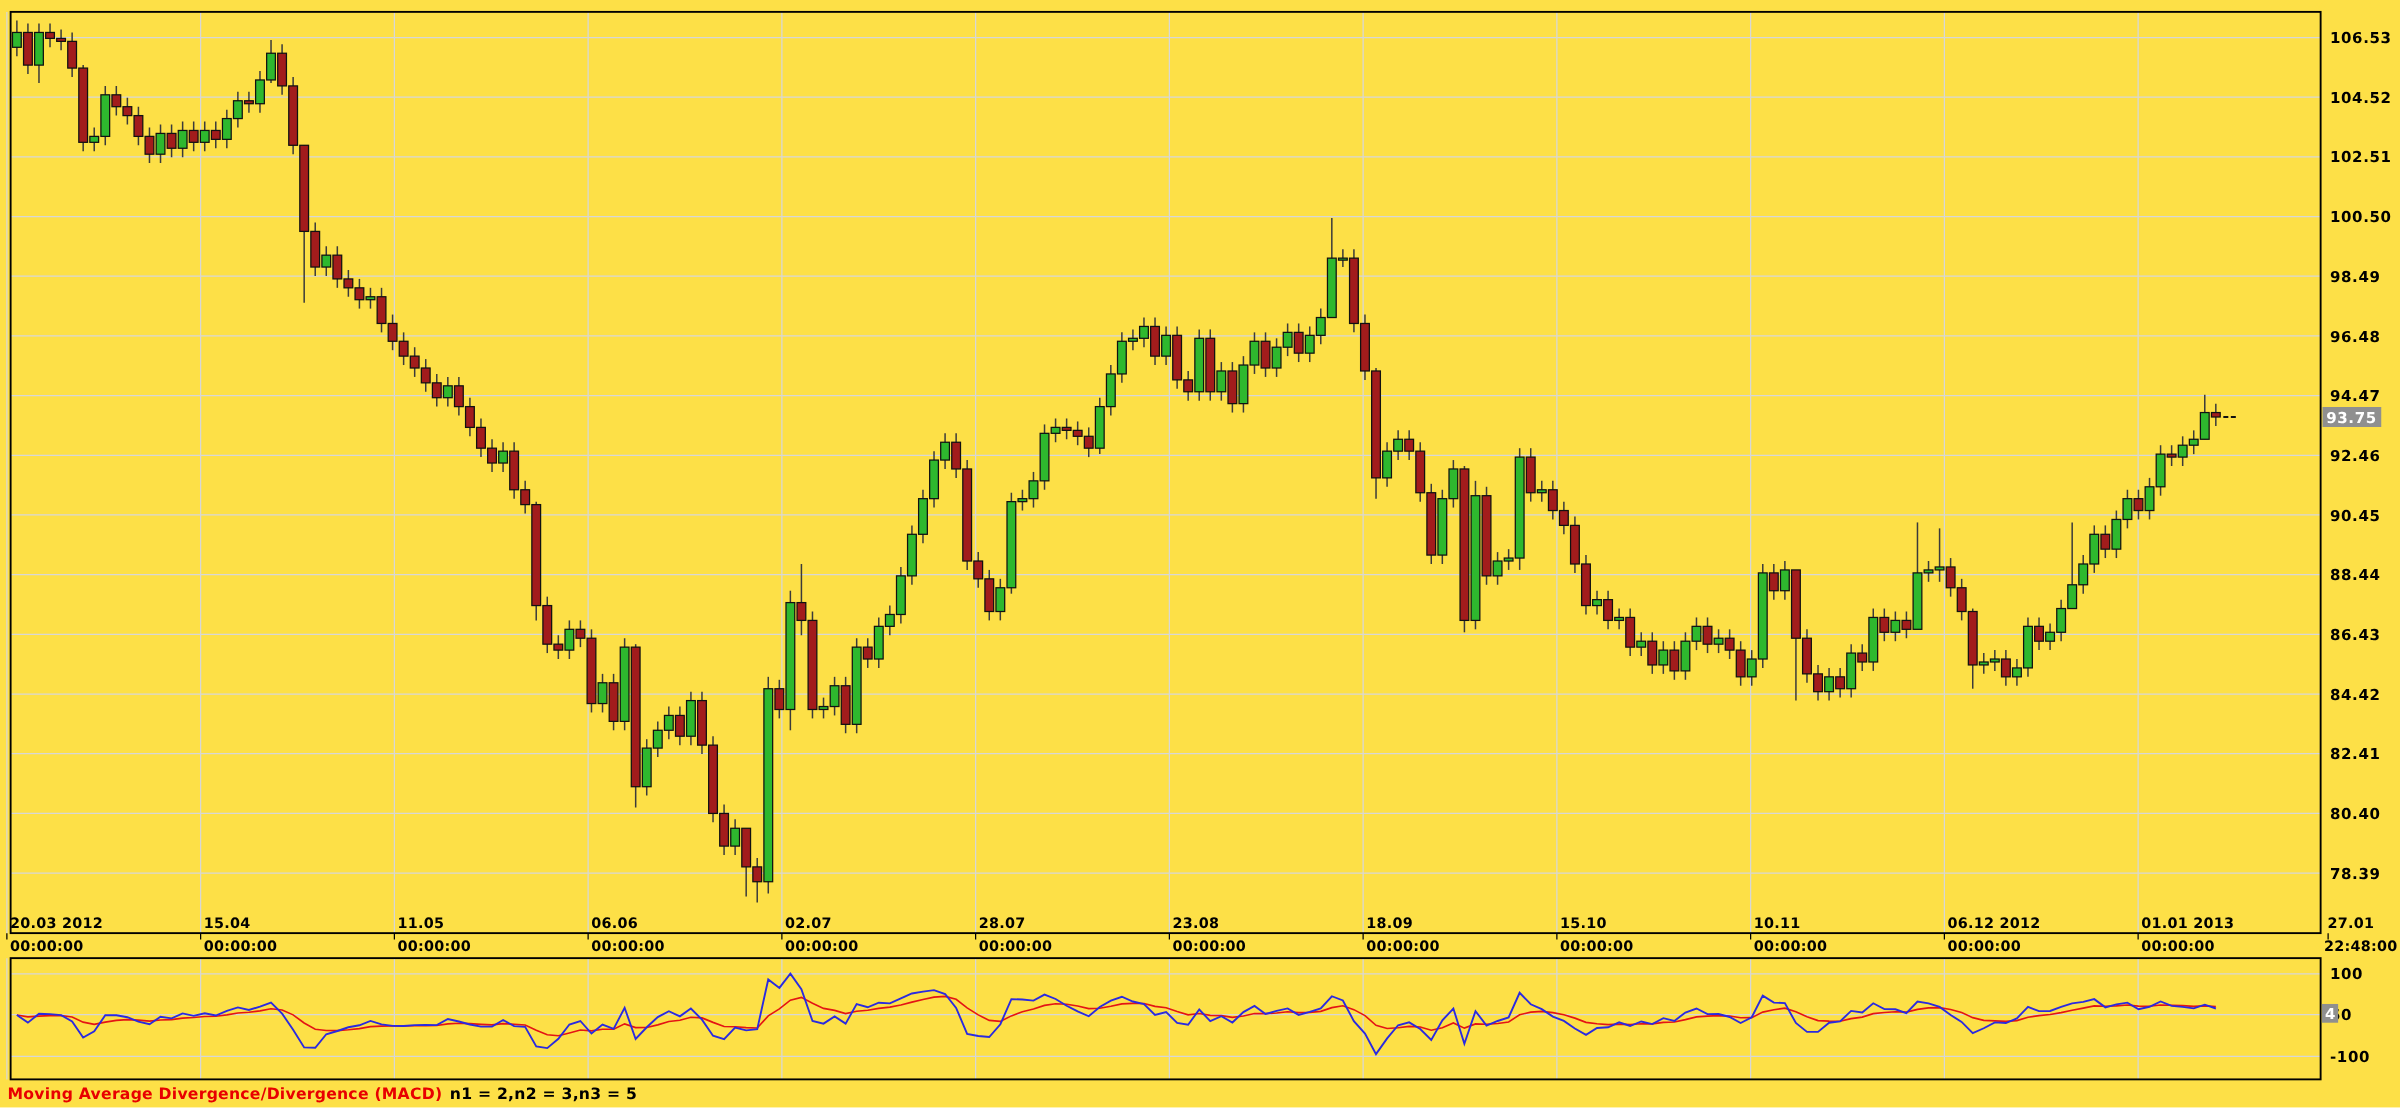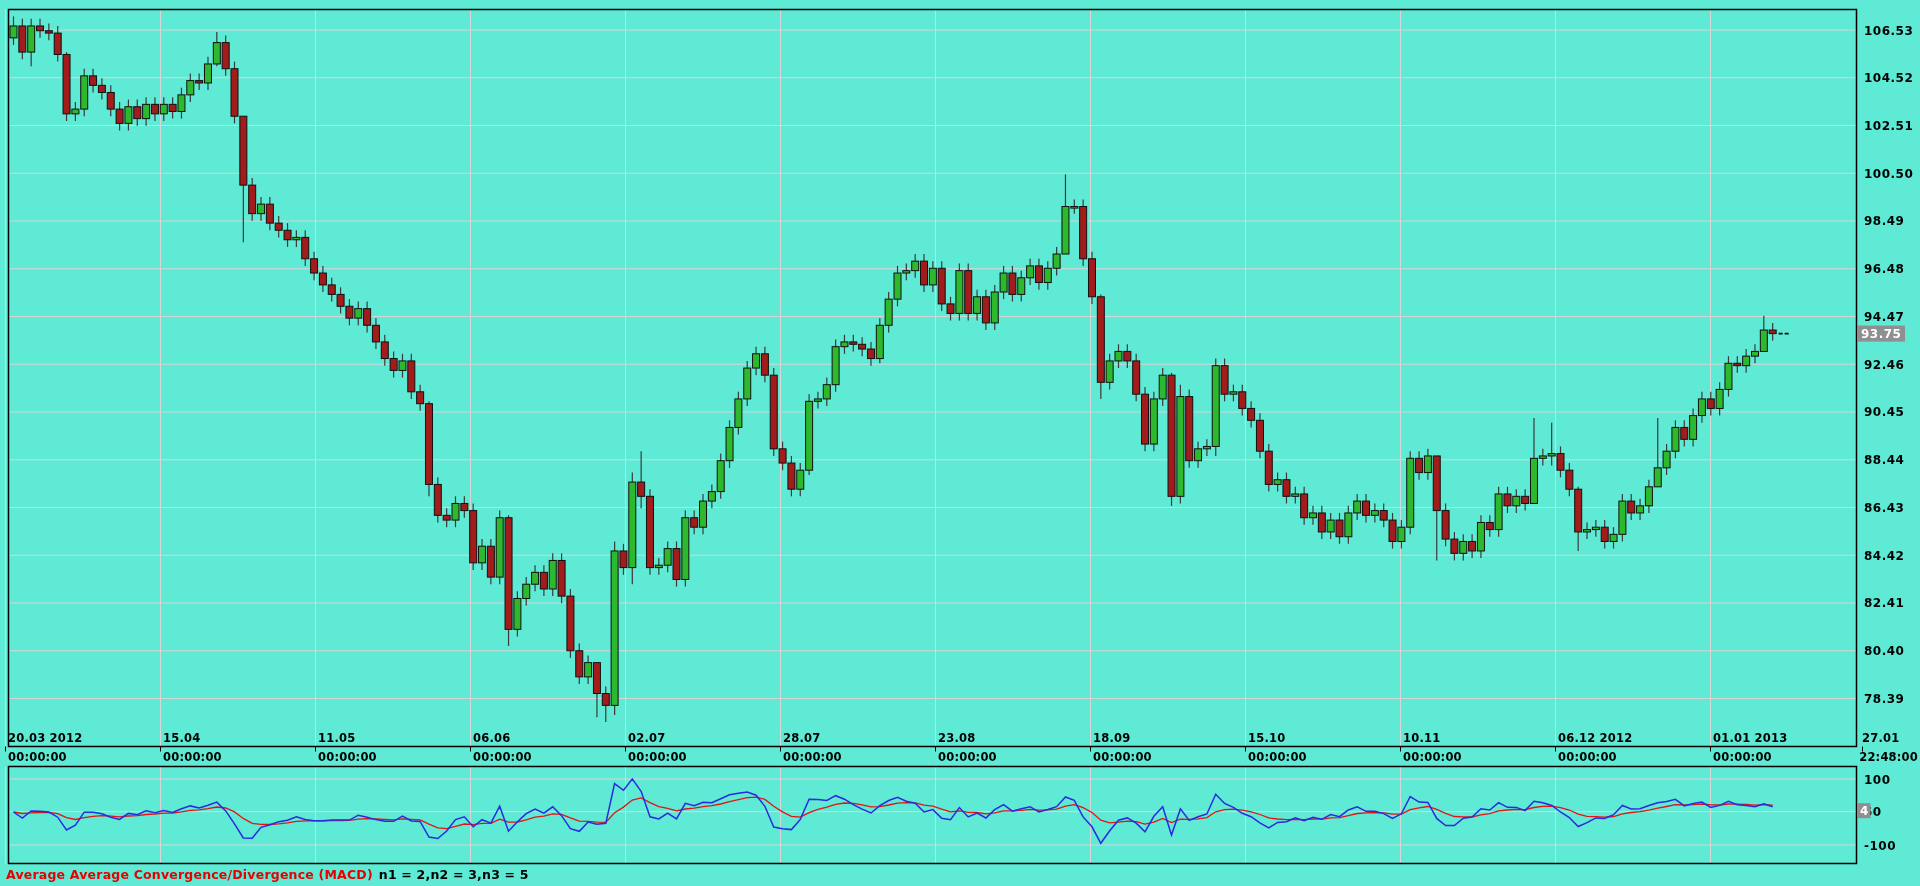--- a/index.html
+++ b/index.html
@@ -1,16 +1,16 @@
 <!DOCTYPE html>
 <html><head>
 <meta charset="utf-8">
 <style>
   html,body{margin:0;padding:0;background:#ffffff;}
-  #app{position:relative;width:1920px;height:886px;background:#5eead4;overflow:hidden;
+  #app{position:relative;width:1920px;height:886px;background:#fde047;overflow:hidden;
        font-family:"DejaVu Sans",sans-serif;}
   #chart-svg{position:absolute;left:0;top:0;}
   #macd-caption{position:absolute;left:6px;top:867px;font-size:12.5px;font-weight:bold;
        white-space:nowrap;letter-spacing:0.2px;}
   #macd-caption .t{margin-right:6px;}
 </style>
 </head>
 <body>
 
 <div id="app">
@@ -536,15 +536,15 @@
         <text x="1862" y="742" fill="#000000" font-family="&quot;DejaVu Sans&quot;,sans-serif" font-size="11.5px" font-weight="bold" letter-spacing="0.2">27.01</text>
         <text x="1918" y="761" fill="#000000" font-family="&quot;DejaVu Sans&quot;,sans-serif" font-size="11.5px" font-weight="bold" letter-spacing="0.2" text-anchor="end">22:48:00</text>
         <text x="1864" y="783.5" fill="#000000" font-family="&quot;DejaVu Sans&quot;,sans-serif" font-size="12px" font-weight="bold" letter-spacing="0.5">100</text>
         <text x="1864" y="816.17" fill="#000000" font-family="&quot;DejaVu Sans&quot;,sans-serif" font-size="12px" font-weight="bold" letter-spacing="0.5">50</text>
         <text x="1864" y="849.5" fill="#000000" font-family="&quot;DejaVu Sans&quot;,sans-serif" font-size="12px" font-weight="bold" letter-spacing="0.5">-100</text>
         <rect x="1857.5" y="803.18" width="13" height="15" fill="#8f8f8f"></rect>
         <text x="1860" y="815.18" fill="#ffffff" font-family="&quot;DejaVu Sans&quot;,sans-serif" font-size="12px" font-weight="bold" letter-spacing="0.5">4</text>
       </g>
   </svg>
   <div id="macd-caption">
-    <span class="t" style="color: rgb(232, 0, 0);">Average Average Convergence/Divergence (MACD)</span><span>n1 = 2,n2 = 3,n3 = 5</span>
+    <span class="t" style="color: rgb(232, 0, 0);">Moving Average Divergence/Divergence (MACD)</span><span>n1 = 2,n2 = 3,n3 = 5</span>
   </div>
 </div>
 
 </body></html>

